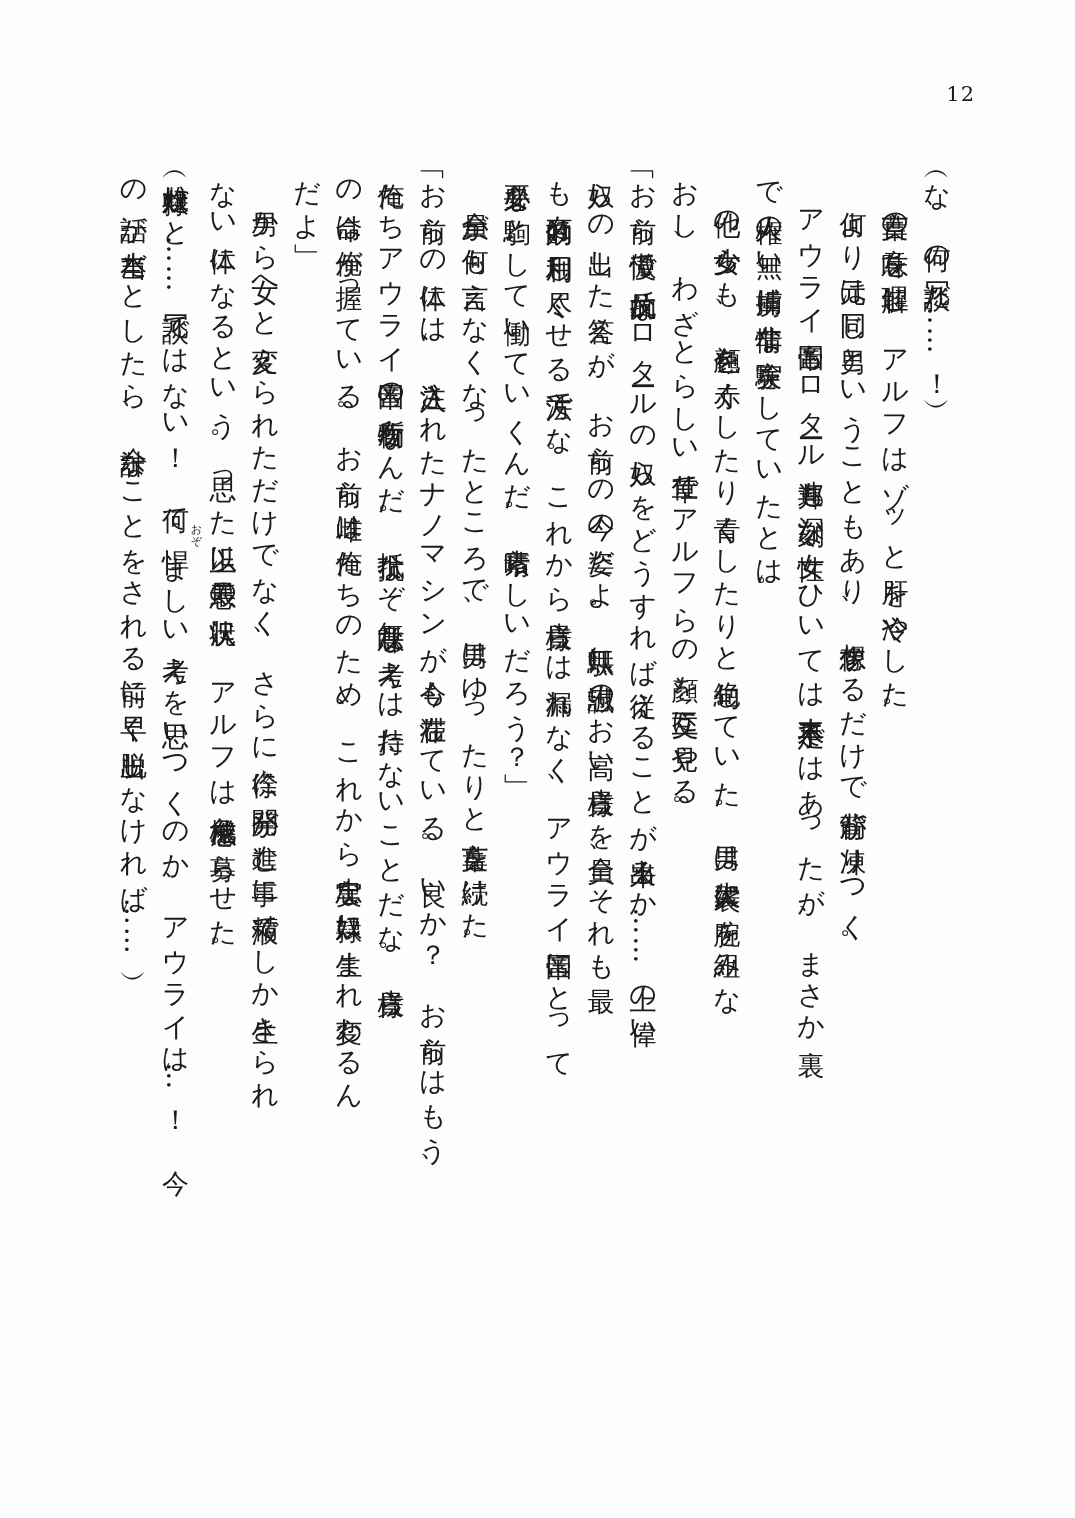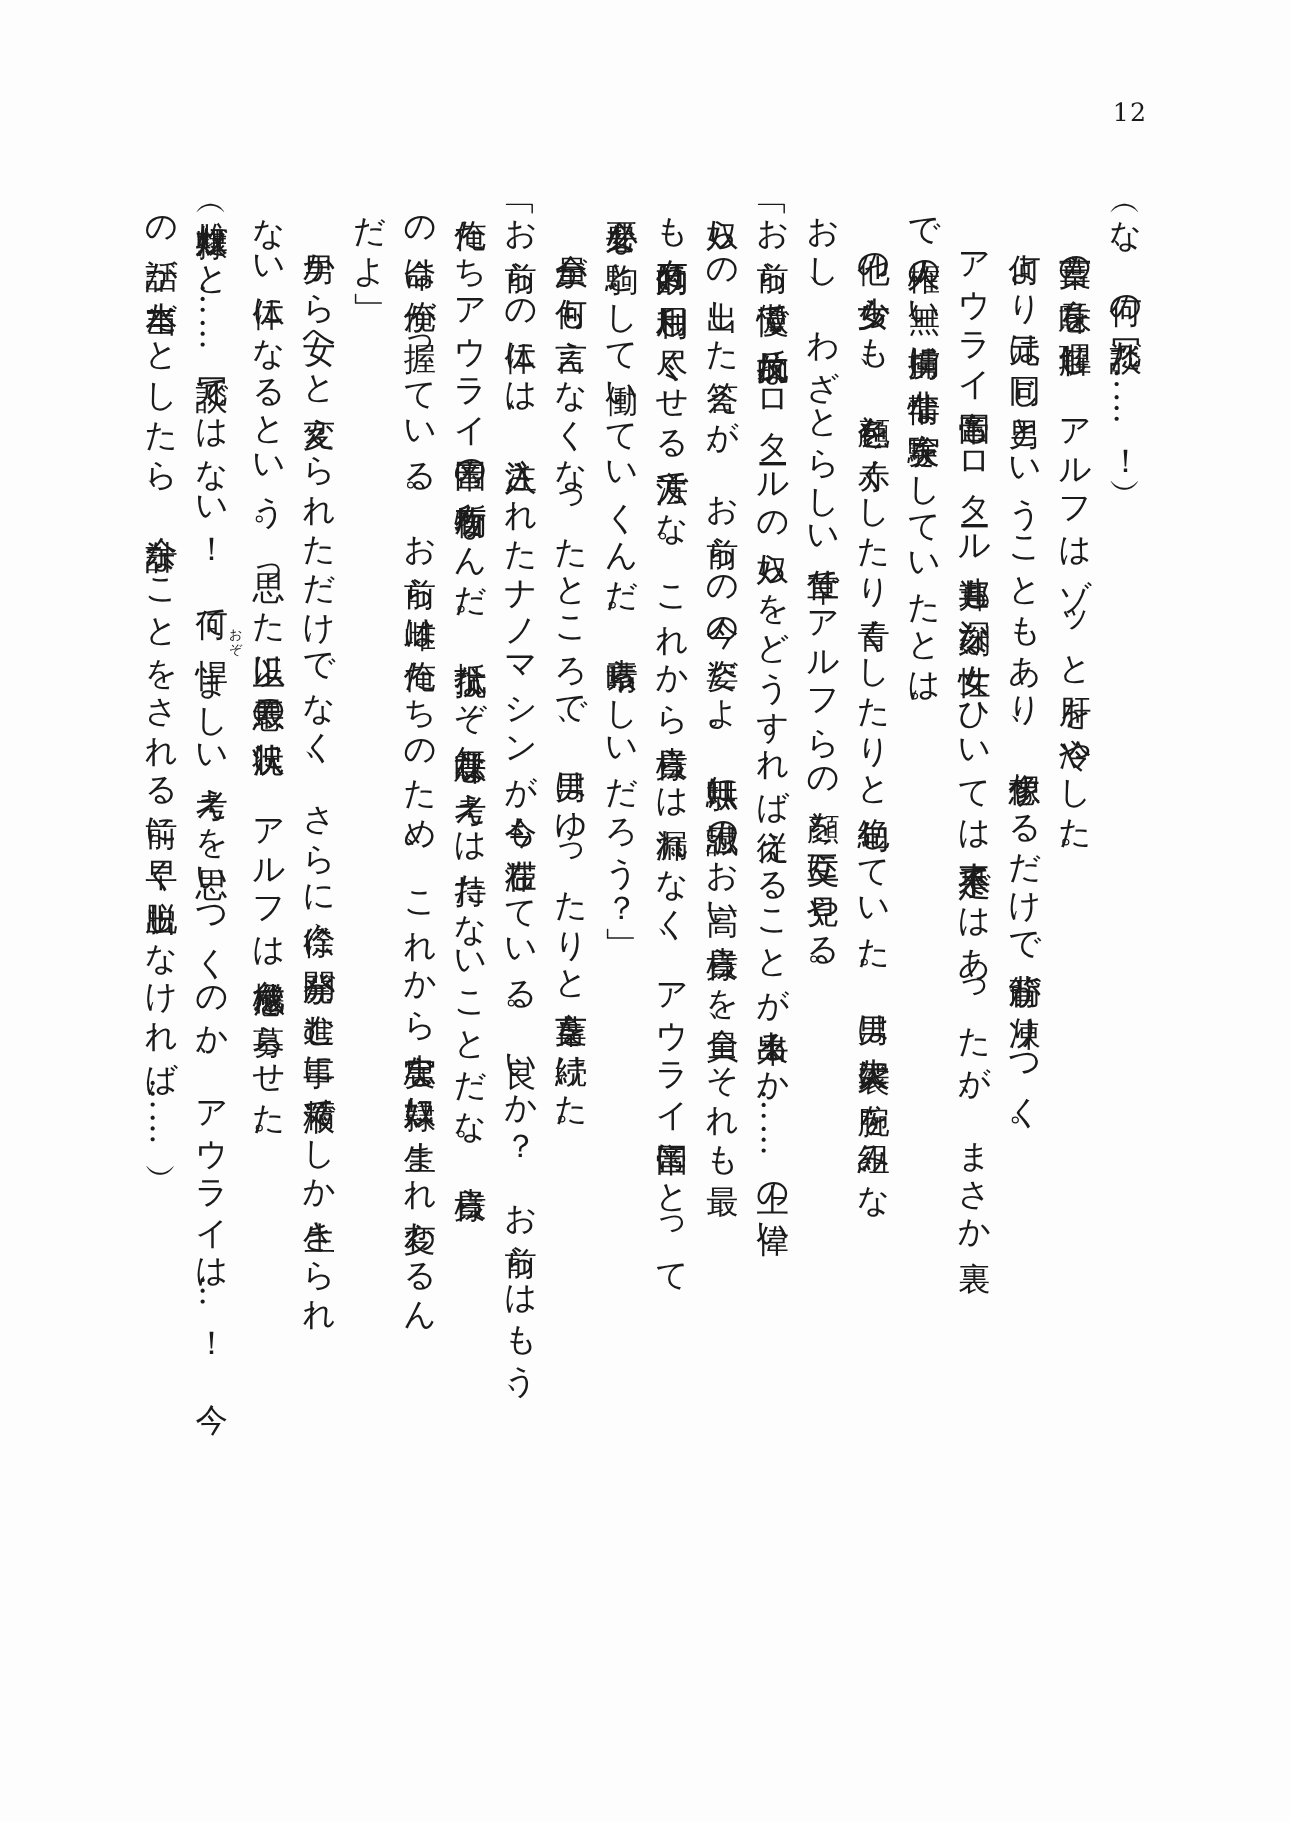--- a/index.html
+++ b/index.html
@@ -11,21 +11,21 @@
     width: 1075px;
     height: 1518px;
     background: #fdfdfd;
     font-family: "DejaVu Serif", "Liberation Serif", serif;
     color: #1b1b1b;
     overflow: hidden;
   }
   .page-number {
     position: absolute;
     top: 82px;
-    right: 119px;
+    right: 100px;
     font-size: 21px;
     letter-spacing: 1px;
   }
   .text-block {
     position: absolute;
     top: 162px;
     right: 117px;
     height: 1215px;
     writing-mode: vertical-rl;
     text-orientation: mixed;

